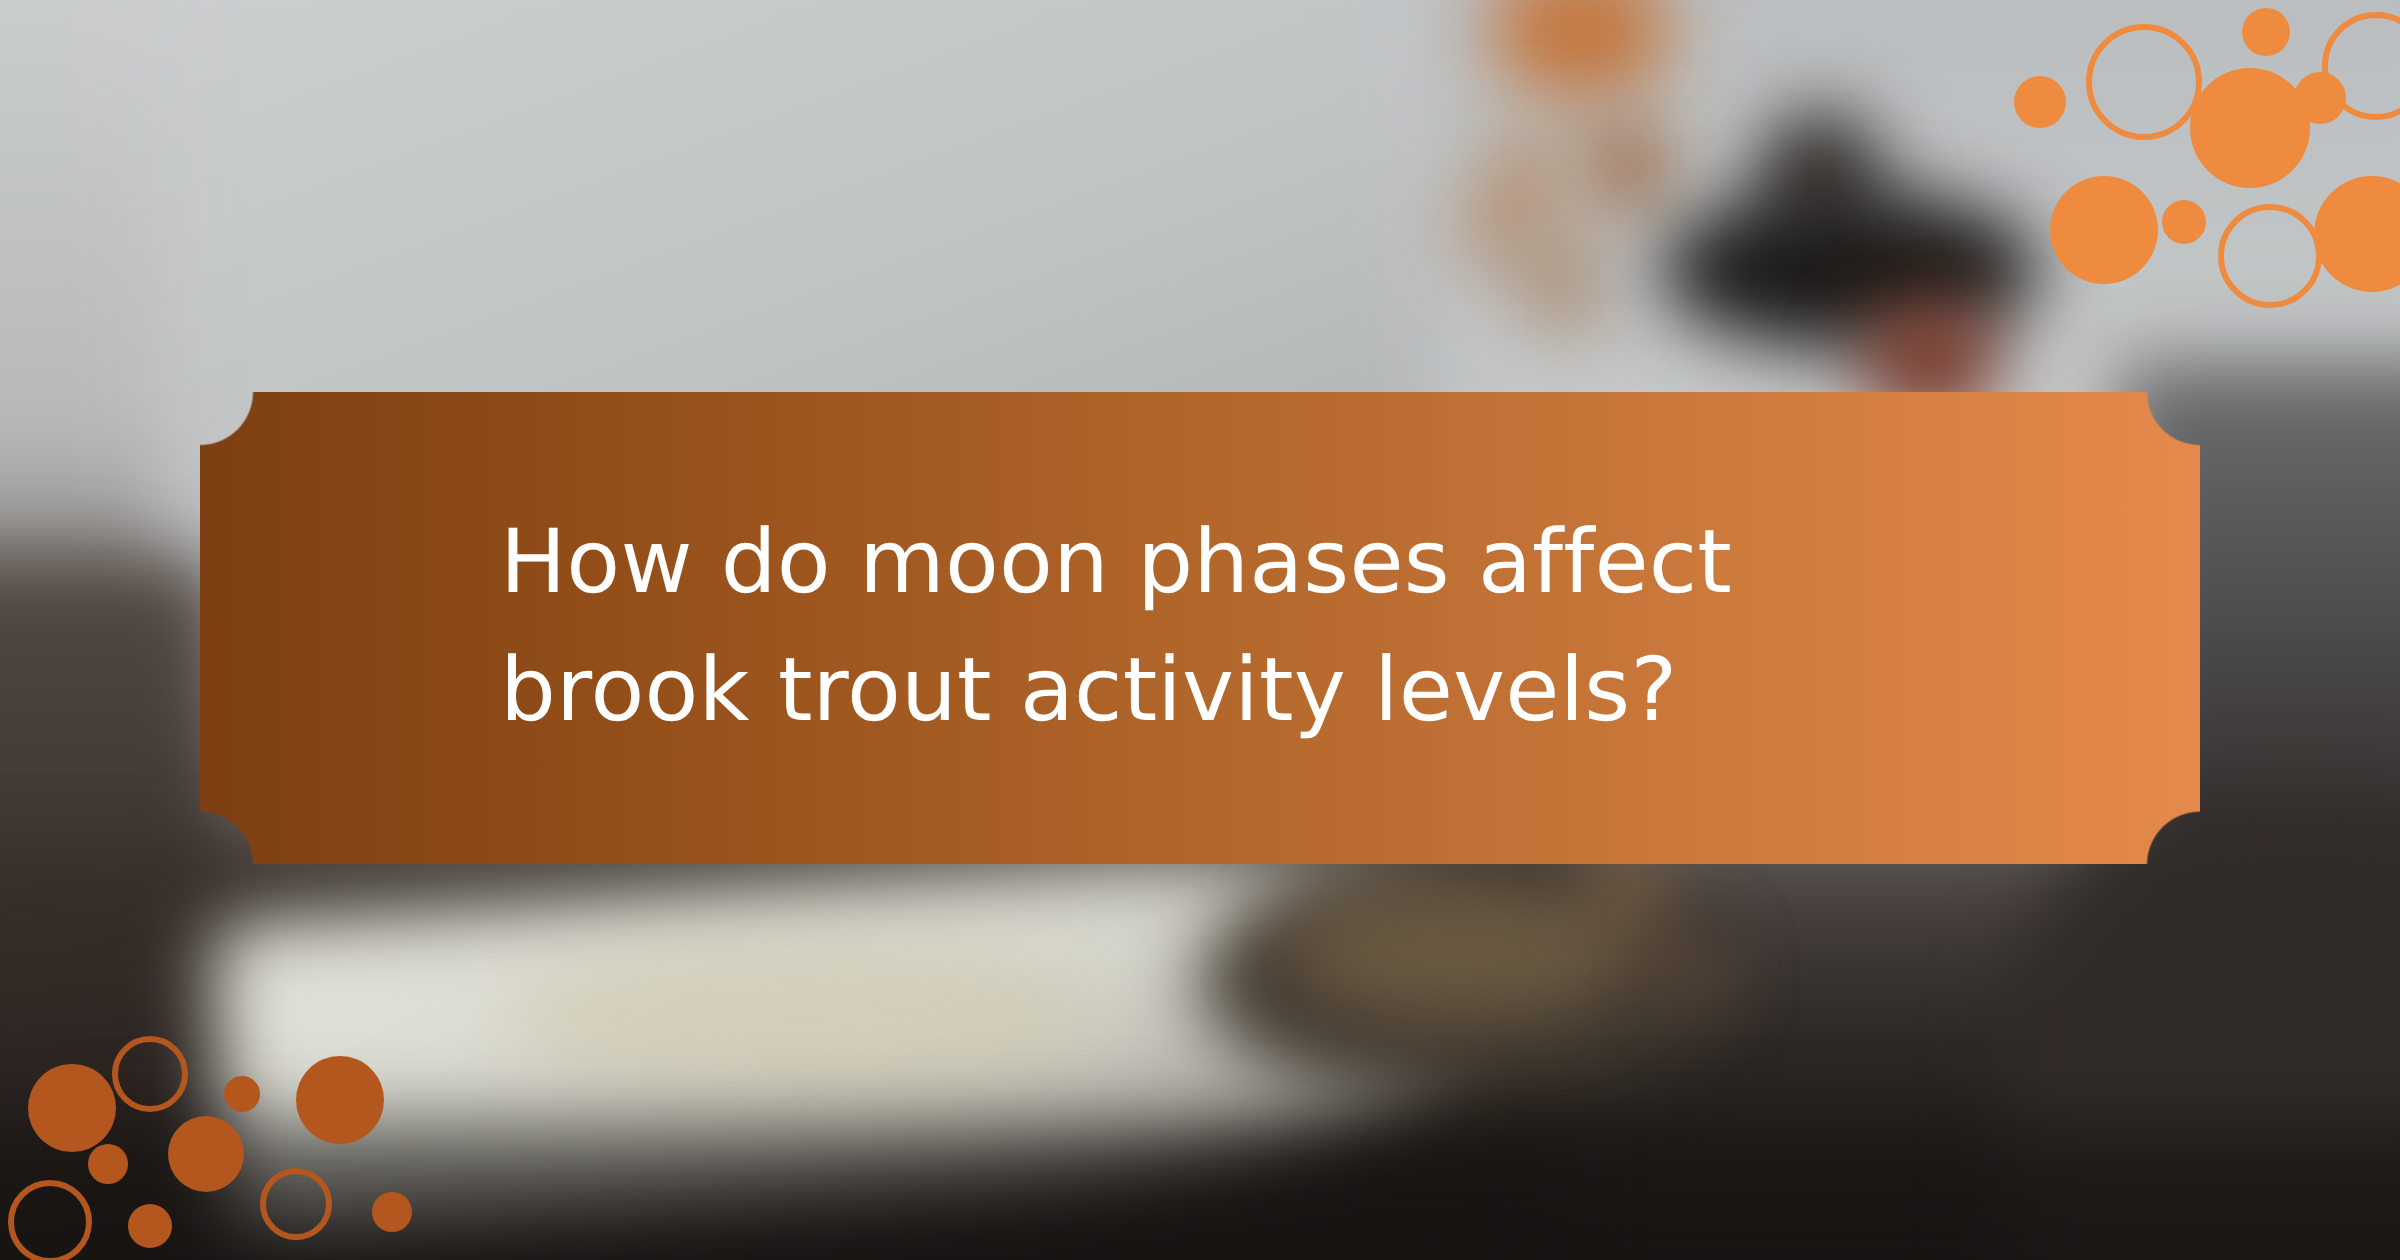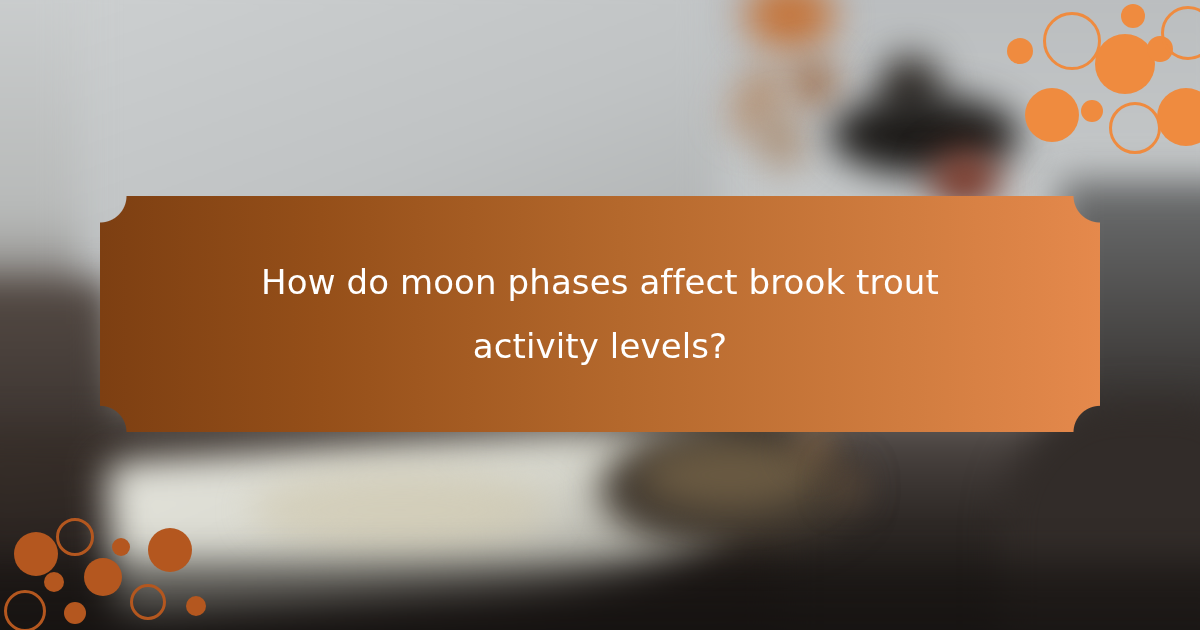--- a/index.html
+++ b/index.html
@@ -126,24 +126,23 @@
       radial-gradient(circle 26px at 0 100%, transparent 0 26px, #000 27px) bottom left / 51% 51% no-repeat,
       radial-gradient(circle 26px at 100% 100%, transparent 0 26px, #000 27px) bottom right / 51% 51% no-repeat;
     mask:
       radial-gradient(circle 26px at 0 0, transparent 0 26px, #000 27px) top left / 51% 51% no-repeat,
       radial-gradient(circle 26px at 100% 0, transparent 0 26px, #000 27px) top right / 51% 51% no-repeat,
       radial-gradient(circle 26px at 0 100%, transparent 0 26px, #000 27px) bottom left / 51% 51% no-repeat,
       radial-gradient(circle 26px at 100% 100%, transparent 0 26px, #000 27px) bottom right / 51% 51% no-repeat;
   }
   #question-text {
     color:#ffffff;
-    font-size:34px;
+    font-size:44px;
     line-height:64px;
     font-weight:400;
-    text-align:center;
     max-width:700px;
     letter-spacing:.1px;
   }
 </style>
 </head>
 <body>
 
 <div id="bg-photo">
   <div class="layer bg-base"></div>
   <div class="layer bg-wall"></div>

